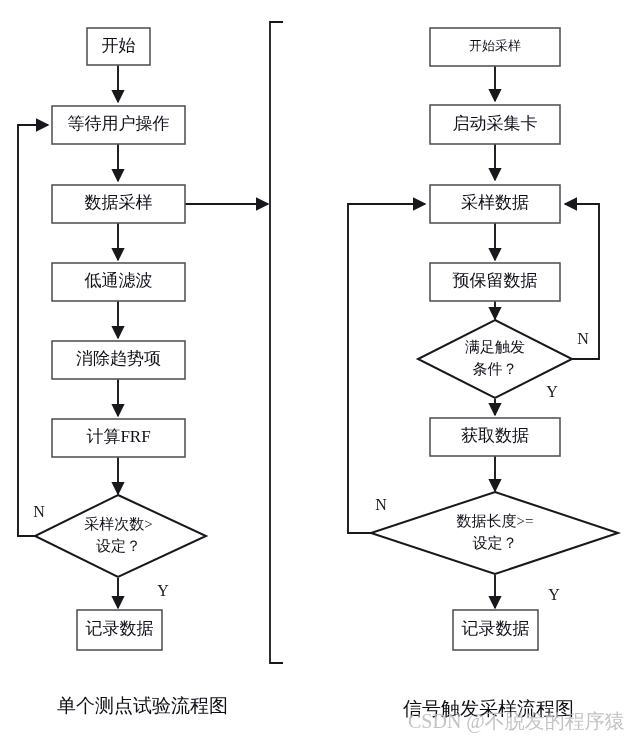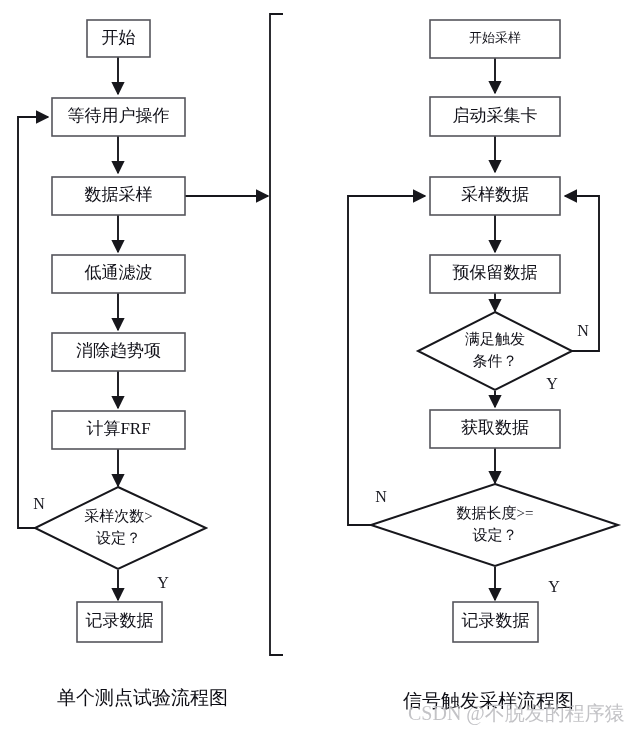--- a/index.html
+++ b/index.html
@@ -10,21 +10,21 @@
   }
   body {
     width: 635px;
     height: 736px;
     position: relative;
     overflow: hidden;
     font-family: "Liberation Serif", "DejaVu Serif", serif;
   }
   #stage {
     position: absolute;
-    left: 0; top: 0;
+    left: 0; top: 8px;
     width: 635px;
     height: 726px;
   }
   svg.diagram {
     position: absolute;
     left: 0; top: 0;
     width: 635px;
     height: 736px;
     display: block;
   }

